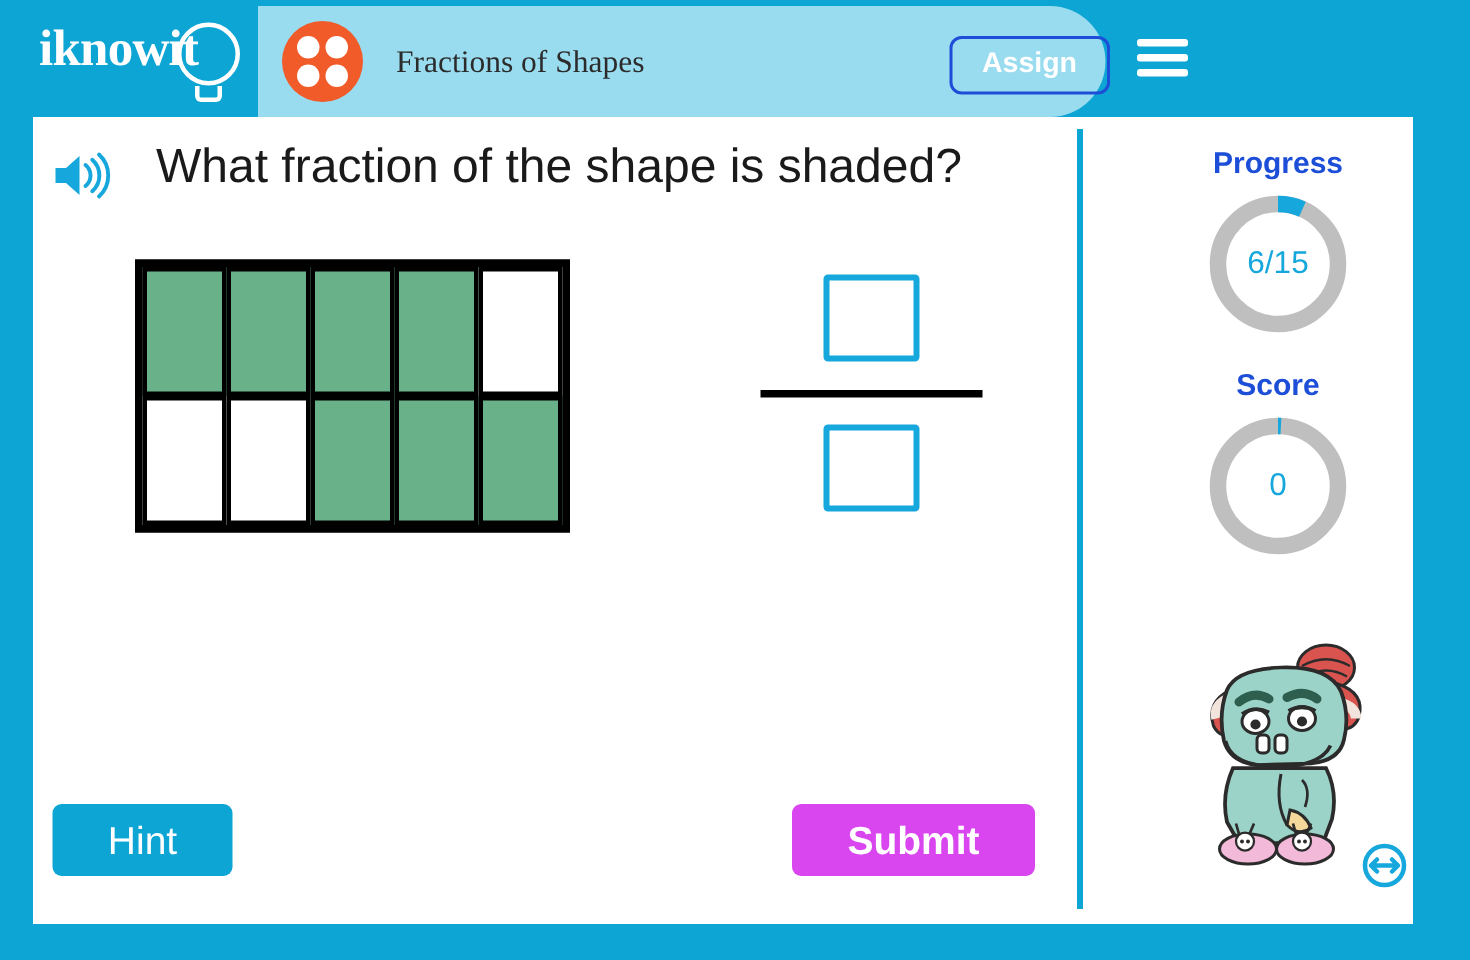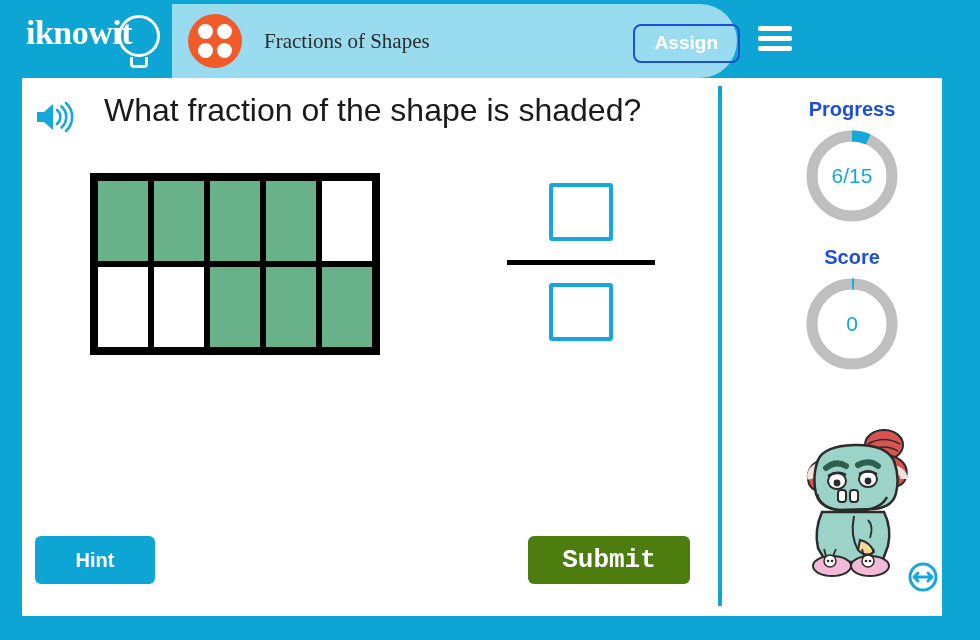--- a/index.html
+++ b/index.html
@@ -231,37 +231,37 @@
 
   
   .hint-btn {
     position: absolute;
     left: 13px; top: 458px;
     width: 120px; height: 48px;
     background: #0CA5D4;
     color: #ffffff;
     border: none;
     border-radius: 6px;
-    font-size: 20px;
-    font-weight: bold;
+    font-size: 26px;
+    font-weight: normal;
     cursor: pointer;
     font-family: "Liberation Sans", sans-serif;
   }
   .submit-btn {
     position: absolute;
     left: 506px; top: 458px;
     width: 162px; height: 48px;
-    background: #4d7c0f;
+    background: #d946ef;
     color: #ffffff;
     border: none;
     border-radius: 6px;
     font-size: 26px;
     font-weight: bold;
     cursor: pointer;
-    font-family: Liberation Mono, monospace;
+    font-family: Liberation Sans, sans-serif;
   }
 
   
   .mascot {
     position: absolute;
     left: 770px; top: 350px;
     width: 140px; height: 150px;
   }
 
   .resize-icon {

